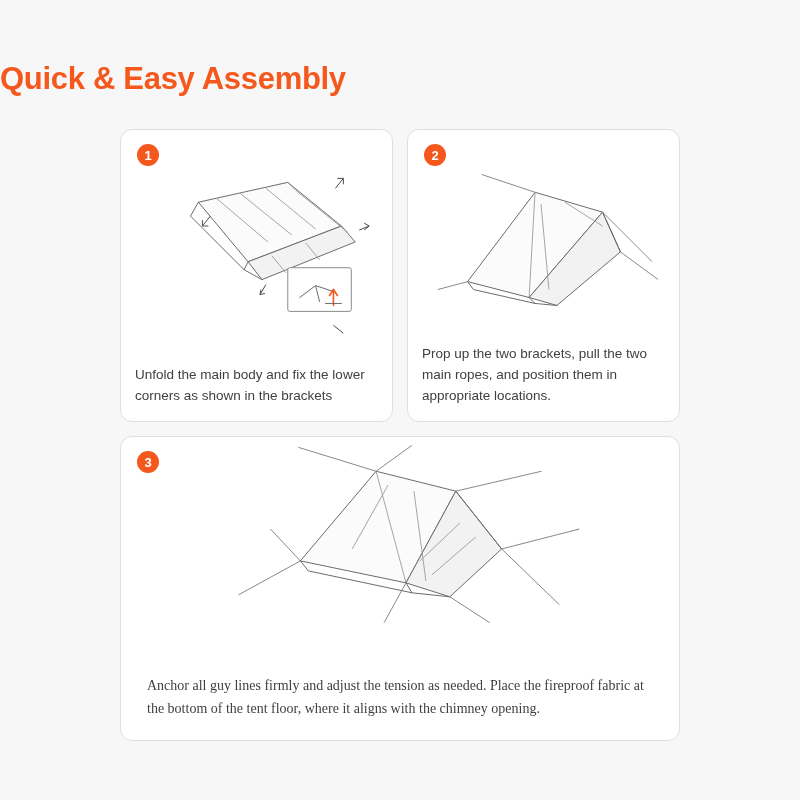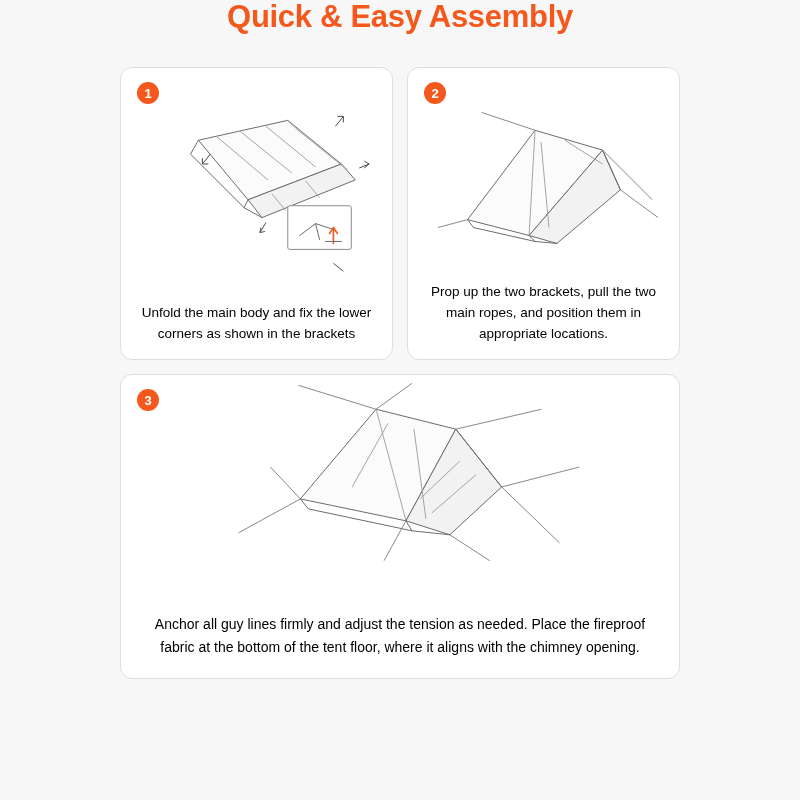--- a/index.html
+++ b/index.html
@@ -14,25 +14,26 @@
     color: #333;
     overflow: hidden;
   }
   .page {
     position: relative;
     width: 800px;
     height: 800px;
     box-sizing: border-box;
   }
   .title {
-    text-align: center;
+    text-align: left;
     font-size: 31px;
     font-weight: bold;
     color: #f4581c;
     letter-spacing: -0.3px;
+    padding-top: 62px;
     line-height: 1.1;
   }
   .grid {
     margin: 33px 120px 0 120px;
     display: flex;
     flex-wrap: wrap;
     gap: 14px;
   }
   .card {
     background: #ffffff;
@@ -69,31 +70,32 @@
     width: 100%;
     display: block;
   }
   .card.half .art { height: 200px; }
   .card.full .art { height: 200px; }
   .caption {
     position: absolute;
     left: 14px;
     right: 14px;
     bottom: 14px;
-    text-align: center;
+    text-align: left;
     font-size: 13.5px;
     line-height: 1.55;
-    color: #000000;
+    color: #404040;
   }
   .card.full .caption {
     font-size: 14px;
     line-height: 1.6;
     left: 26px;
     right: 26px;
     bottom: 20px;
+    font-family: Liberation Serif, serif;
   }
   svg { overflow: visible; }
   .ln { fill: none; stroke: #6b6b6b; stroke-width: 1; stroke-linejoin: round; stroke-linecap: round; }
   .ln-lt { fill: none; stroke: #9a9a9a; stroke-width: 0.9; }
   .fillp { fill: #fbfbfb; stroke: #6b6b6b; stroke-width: 1; stroke-linejoin: round; }
   .fillp2 { fill: #f2f2f2; stroke: #6b6b6b; stroke-width: 1; stroke-linejoin: round; }
   .guy { fill: none; stroke: #7a7a7a; stroke-width: 0.9; }
   .arrow { fill: none; stroke: #4a4a4a; stroke-width: 1; }
   .inset { fill: #ffffff; stroke: #8a8a8a; stroke-width: 1; }
   .orange { fill: none; stroke: #f4581c; stroke-width: 1.6; stroke-linecap: round; }

